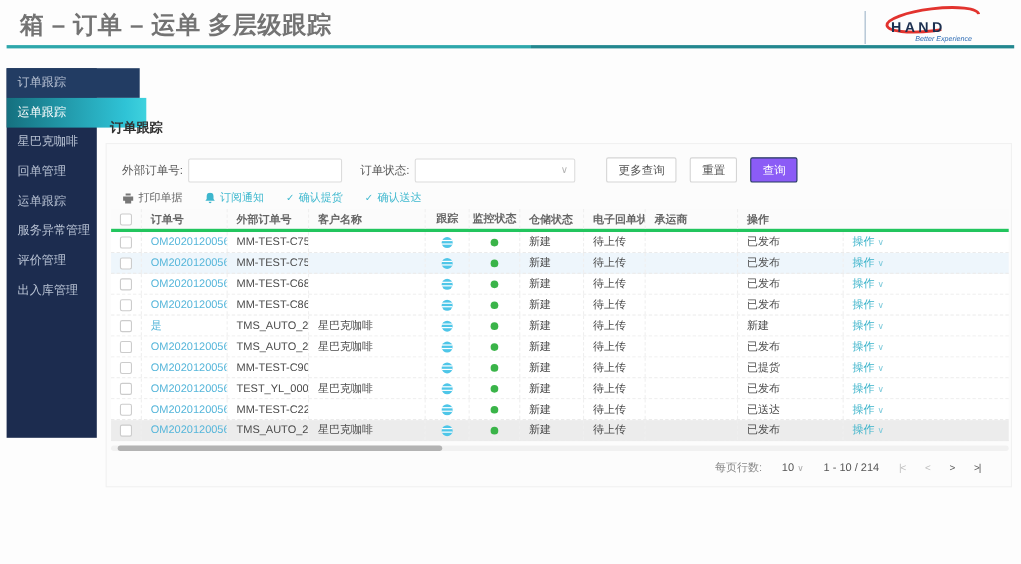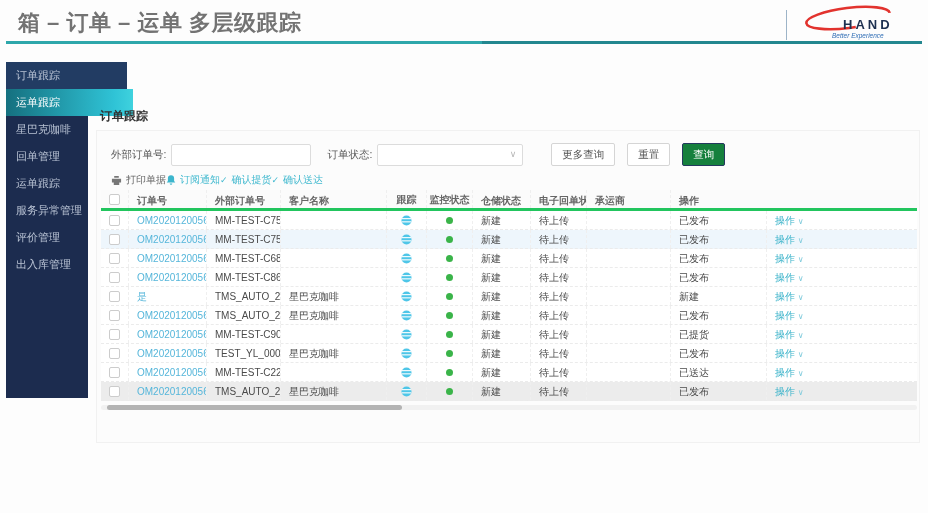--- a/index.html
+++ b/index.html
@@ -8,21 +8,21 @@
 
   
   .page-heading { position:absolute; left:18px; top:8px; font-size:22px; font-weight:bold;
                   color:#737373; letter-spacing:.5px; }
   .heading-underline { position:absolute; left:6px; top:41px; width:916px; height:3px;
                   background:linear-gradient(90deg,#2ea7ab 0,#2ea7ab 52%,#23878f 52%,#23878f 100%); }
 
   .logo { position:absolute; right:20px; top:4px; width:122px; height:42px; }
   .logo-bar { position:absolute; left:0; top:6px; width:1px; height:30px; background:#9db4c8; }
   .logo-hand { position:absolute; left:24px; top:13px; font-size:13px; font-weight:bold;
-               color:#1d3050; letter-spacing:3px;margin-left:33px; }
+               color:#1d3050; letter-spacing:3px; }
   .logo-arc { position:absolute; left:14px; top:0; }
   .logo-tag { position:absolute; left:46px; top:28px; font-size:6.5px; font-style:italic; color:#2f6db5; }
 
   
   .sidebar-base { position:absolute; left:6px; top:62px; width:82px; height:336px; background:#1c2c4f; }
   .menu { position:absolute; left:6px; top:62px; width:127px; }
   .mi { height:27px; line-height:27px; padding-left:10px; font-size:11px; color:#b9c3d4;
         width:82px; cursor:pointer; white-space:nowrap; }
   .mi.wide { width:121px; background:#223c63; }
   .mi.active { width:127px; color:#fff;
@@ -38,24 +38,24 @@
   .field { display:flex; align-items:center; margin-right:16px; }
   .field label { font-size:10.5px; color:#5a5a5a; margin-right:5px; white-space:nowrap; }
   .field input { width:140px; height:22px; border:1px solid #dcdcdc; border-radius:2px;
                  background:#fff; font-size:10px; padding:0 6px; outline:none; }
   .sel { position:relative; width:146px; height:22px; border:1px solid #dcdcdc; border-radius:2px;
          background:#fff; cursor:pointer; }
   .sel .chev { position:absolute; right:6px; top:4px; font-size:9px; color:#b5b5b5; font-style:normal; }
   .btn { height:23px; margin-left:12px; padding:0 10px; font-size:10.5px; color:#555;
          background:#fff; border:1px solid #d5d5d5; border-radius:2px; cursor:pointer;
          font-family:"Liberation Sans", sans-serif; }
-  .btn.primary { background:#15803d; border-color:#24395e; color:#fff; }
-
-  
-  .toolbar { position:absolute; left:14px; top:42px; display:flex; align-items:center; }
+  .btn.primary { background:#8b5cf6; border-color:#24395e; color:#fff; }
+
+  
+  .toolbar { position:absolute; left:14px; top:42px; display:flex; align-items:center; gap:20px; }
   .tbi { display:flex; align-items:center; gap:4px; font-size:10px; cursor:pointer; }
   .tbi.dark { color:#666; }
   .tbi.teal { color:#41b9cf; }
   .tbi .ck { font-size:9px; }
 
   
   .table { position:absolute; left:4px; top:59px; width:816px; font-size:10px; }
   .grid { display:grid; grid-template-columns:28px 78px 74px 106px 40px 46px 58px 56px 84px 96px 1fr; }
   .thead { height:21px; line-height:21px; background:#fbfbfb; border-bottom:3px solid #22c55e;
            color:#666; font-weight:600; }
@@ -405,15 +405,24 @@
             <div class="cell c-trans">已发布</div>
             <div class="cell c-op"><span class="op">操作 <i class="chev">∨</i></span></div>
           </div>
         </div>
     </div>
 
     <div class="hscroll">
       <div class="thumb"></div>
     </div>
 
+    <div class="pagination">
+      <span class="plabel">每页行数:</span>
+      <span class="psize"><span>10</span><i class="chev">∨</i></span>
+      <span>1 - 10 / 214</span>
+      <span class="pg dim">|&lt;</span>
+      <span class="pg dim">&lt;</span>
+      <span class="pg on">&gt;</span>
+      <span class="pg on">&gt;|</span>
+    </div>
 
   </div>
 </div>
 
 </body></html>

